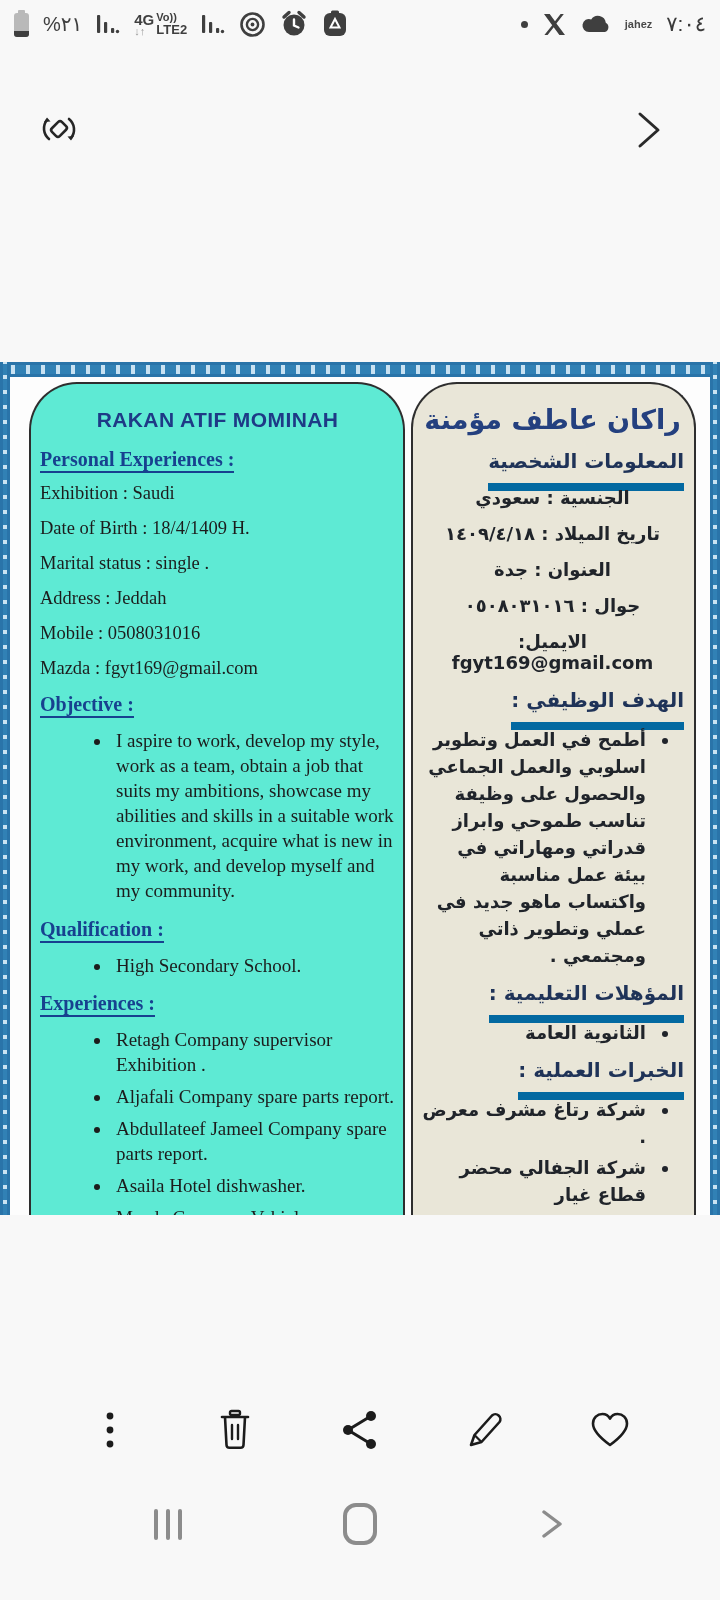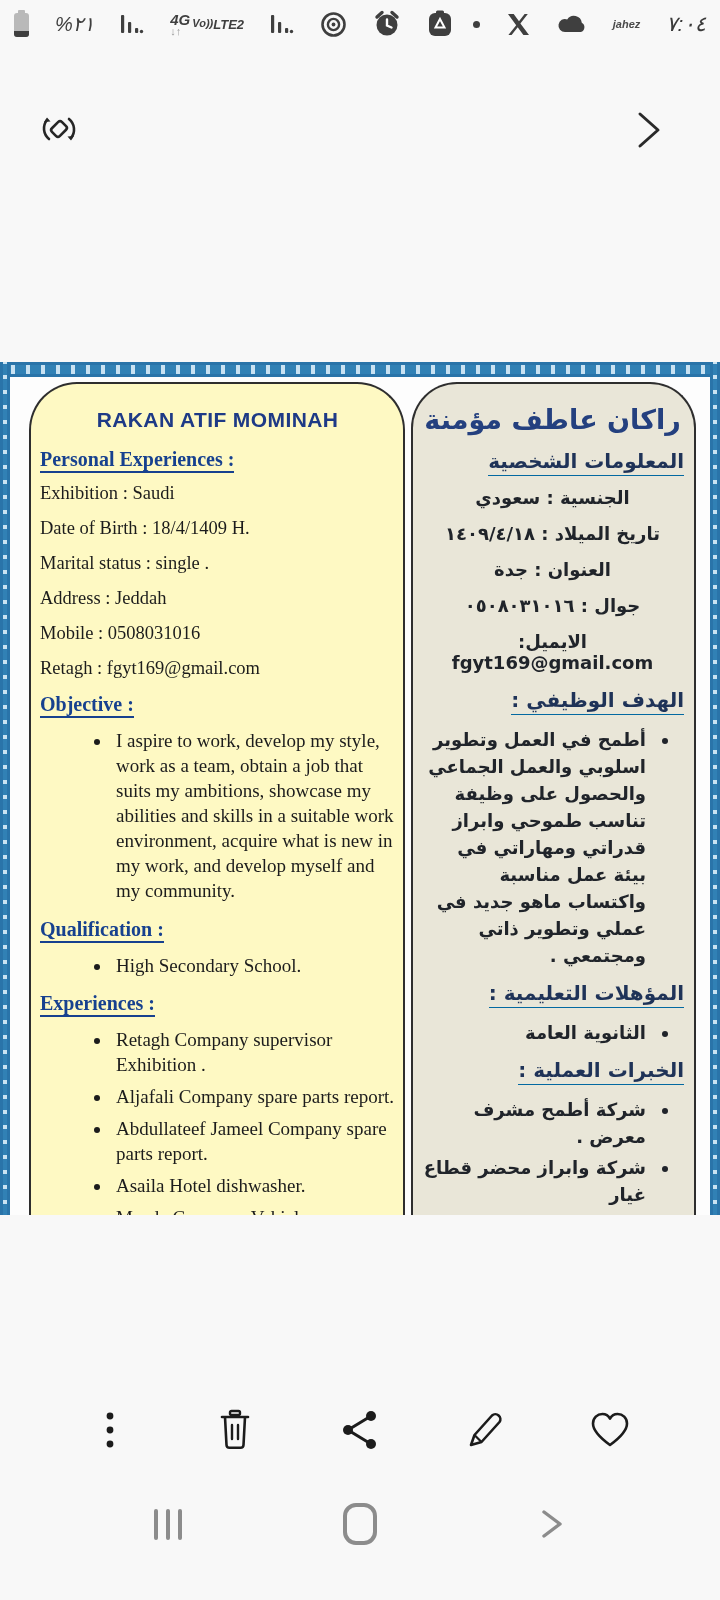--- a/index.html
+++ b/index.html
@@ -1,30 +1,30 @@
 <!DOCTYPE html>
 <html><head>
 <meta charset="utf-8">
 <style>
   html,body{margin:0;padding:0;}
   body{background:#e0e0e0;font-family:"Liberation Sans",sans-serif;}
   .screen{position:relative;width:720px;height:1600px;background:#f8f8f8;margin:0 auto;overflow:hidden;}
 
   
   .statusbar{position:absolute;top:0;left:0;right:0;height:48px;display:flex;align-items:center;justify-content:space-between;padding:0 14px;box-sizing:border-box;color:#454545;}
-  .sb-left,.sb-right{display:flex;align-items:center;gap:26px;font-style:italic;}
+  .sb-left,.sb-right{display:flex;align-items:center;gap:14px;}
   .sb-batt{position:relative;width:15px;height:24px;background:#b9b9b9;border-radius:3px;margin-top:2px;}
   .sb-batt::before{content:"";position:absolute;top:-3px;left:4px;width:7px;height:3px;background:#b9b9b9;border-radius:1px 1px 0 0;}
   .sb-batt::after{content:"";position:absolute;bottom:0;left:0;width:100%;height:6px;background:#3f3f3f;border-radius:0 0 3px 3px;}
   .sb-pct{font-size:20px;color:#3f3f3f;letter-spacing:0;}
   .net-block{display:flex;align-items:center;gap:2px;line-height:1;}
   .net-4g{display:flex;flex-direction:column;align-items:flex-start;}
   .net-4g .g4{font-size:15px;font-weight:bold;color:#3f3f3f;}
   .net-4g .arrows{font-size:11px;color:#9a9a9a;margin-top:-1px;}
-  .net-lte{display:flex;flex-direction:row;align-items:flex-start;justify-content:center;}
+  .net-lte{display:flex;flex-direction:column;align-items:flex-start;justify-content:center;}
   .net-lte .vo{font-size:11px;font-weight:bold;color:#3f3f3f;}
   .net-lte .lte{font-size:13px;font-weight:bold;color:#3f3f3f;}
   .sb-time{font-size:21px;color:#3a3a3a;}
   .sb-carrier{font-size:11px;font-weight:bold;color:#4a4a4a;}
   .sb-dot{width:7px;height:7px;border-radius:50%;background:#3f3f3f;}
 
   
   .viewer-head{position:absolute;top:100px;left:0;right:0;height:64px;}
   .rotate-btn{position:absolute;left:36px;top:6px;width:46px;height:46px;}
   .next-btn{position:absolute;right:52px;top:8px;width:36px;height:44px;}
@@ -35,37 +35,37 @@
     background:repeating-linear-gradient(90deg,#3181b5 0 11px,#c9e2f2 11px 15px);
     border-top:3px solid #2a74a9;border-bottom:3px solid #2a74a9;box-sizing:border-box;}
   .doc-strip-left,.doc-strip-right{position:absolute;top:0;bottom:0;width:10px;
     background:repeating-linear-gradient(0deg,#3181b5 0 11px,#c9e2f2 11px 15px);
     border-left:3px solid #2a74a9;border-right:3px solid #2a74a9;box-sizing:border-box;}
   .doc-strip-left{left:0;}
   .doc-strip-right{right:0;}
   .doc-page{position:absolute;left:10px;right:10px;top:15px;bottom:0;background:#fdfdfd;}
 
   .card{position:absolute;top:5px;border:2px solid #2e2e2e;border-bottom:none;box-sizing:border-box;}
-  .card-left{left:19px;width:376px;height:1100px;border-radius:48px 48px 0 0;background:#fef9c3;padding:16px 8px 0 9px;}
+  .card-left{left:19px;width:376px;height:1100px;border-radius:48px 48px 0 0;background:#5eead4;padding:16px 8px 0 9px;}
   .card-right{left:401px;width:285px;height:1100px;border-radius:46px 46px 0 0;background:#e9e6d8;padding:10px 10px 0 8px;}
 
   
   .card-left{font-family:"Liberation Serif",serif;color:#1c1c1c;}
   .en-title{font-family:"Liberation Sans",sans-serif;font-weight:bold;font-size:21px;color:#1e3a86;text-align:center;margin:8px 0 16px 0;letter-spacing:.4px;}
   .en-head{font-weight:bold;font-size:20px;color:#17418f;margin:14px 0 12px 0;}
   .en-head span{border-bottom:2px solid #17418f;padding-bottom:1px;}
   .en-line{font-size:18.5px;margin:0 0 14px 0;}
   ul.en-list{list-style:disc outside;margin:0 0 6px 0;padding-left:72px;}
   ul.en-list li{font-size:19px;line-height:1.32;padding-left:4px;margin-bottom:7px;}
 
   
   .card-right{direction:rtl;font-family:"DejaVu Sans",sans-serif;color:#20242a;}
   .ar-title{font-weight:bold;font-size:27px;color:#24407f;text-align:center;margin:10px 0 14px 0;}
   .ar-head{font-weight:bold;font-size:20px;color:#1f3358;margin:12px 0 14px 0;text-align:right;}
-  .ar-head span{border-bottom:1px solid #0369a1;padding-bottom:2px;}
+  .ar-head span{border-bottom:8px solid #0369a1;padding-bottom:10px;}
   .ar-line{font-size:18px;font-weight:bold;margin:0 0 15px 0;text-align:center;}
   ul.ar-list{list-style:disc outside;margin:0 0 6px 0;padding-right:34px;padding-left:0;}
   ul.ar-list li{font-size:18px;font-weight:bold;line-height:1.5;padding-right:4px;margin-bottom:4px;text-align:right;}
   .ar-just{text-align:justify;line-height:1.85;}
 
   
   .toolbar{position:absolute;left:0;top:1392px;width:720px;height:76px;display:flex;align-items:center;justify-content:space-around;padding:0 48px;box-sizing:border-box;}
   .tool-btn{width:52px;height:52px;display:flex;align-items:center;justify-content:center;}
 
   
@@ -160,21 +160,21 @@
 
       <div class="card card-left">
         <div class="en-title">RAKAN ATIF MOMINAH</div>
 
         <div class="en-head"><span>Personal Experiences :</span></div>
         <p class="en-line">Exhibition : Saudi</p>
         <p class="en-line">Date  of Birth : 18/4/1409 H.</p>
         <p class="en-line">Marital status : single .</p>
         <p class="en-line">Address : Jeddah</p>
         <p class="en-line">Mobile : 0508031016</p>
-        <p class="en-line">Retagh : fgyt169@gmail.com</p>
+        <p class="en-line">Mazda : fgyt169@gmail.com</p>
 
         <div class="en-head"><span>Objective :</span></div>
         <ul class="en-list">
           <li>I aspire to work, develop my style, work as a team, obtain a job that suits my ambitions, showcase my abilities and skills in a suitable work environment, acquire what is new in my work, and develop myself and my community.</li>
         </ul>
 
         <div class="en-head"><span>Qualification :</span></div>
         <ul class="en-list">
           <li>High Secondary School.</li>
         </ul>
@@ -205,22 +205,22 @@
           <li class="ar-just">أطمح في العمل وتطوير اسلوبي والعمل الجماعي والحصول على وظيفة تناسب طموحي وابراز قدراتي ومهاراتي في بيئة عمل مناسبة واكتساب ماهو جديد في عملي وتطوير ذاتي ومجتمعي .</li>
         </ul>
 
         <div class="ar-head"><span>المؤهلات التعليمية :</span></div>
         <ul class="ar-list">
           <li>الثانوية العامة</li>
         </ul>
 
         <div class="ar-head"><span>الخبرات العملية :</span></div>
         <ul class="ar-list">
-          <li>شركة أطمح مشرف معرض .</li>
-          <li>شركة وابراز محضر قطاع غيار</li>
+          <li>شركة رتاغ مشرف معرض .</li>
+          <li>شركة الجفالي محضر قطاع غيار</li>
 
         </ul>
 
       </div>
 
     </div>
   </div>
 
   <div class="toolbar">
     <div class="tool-btn">

